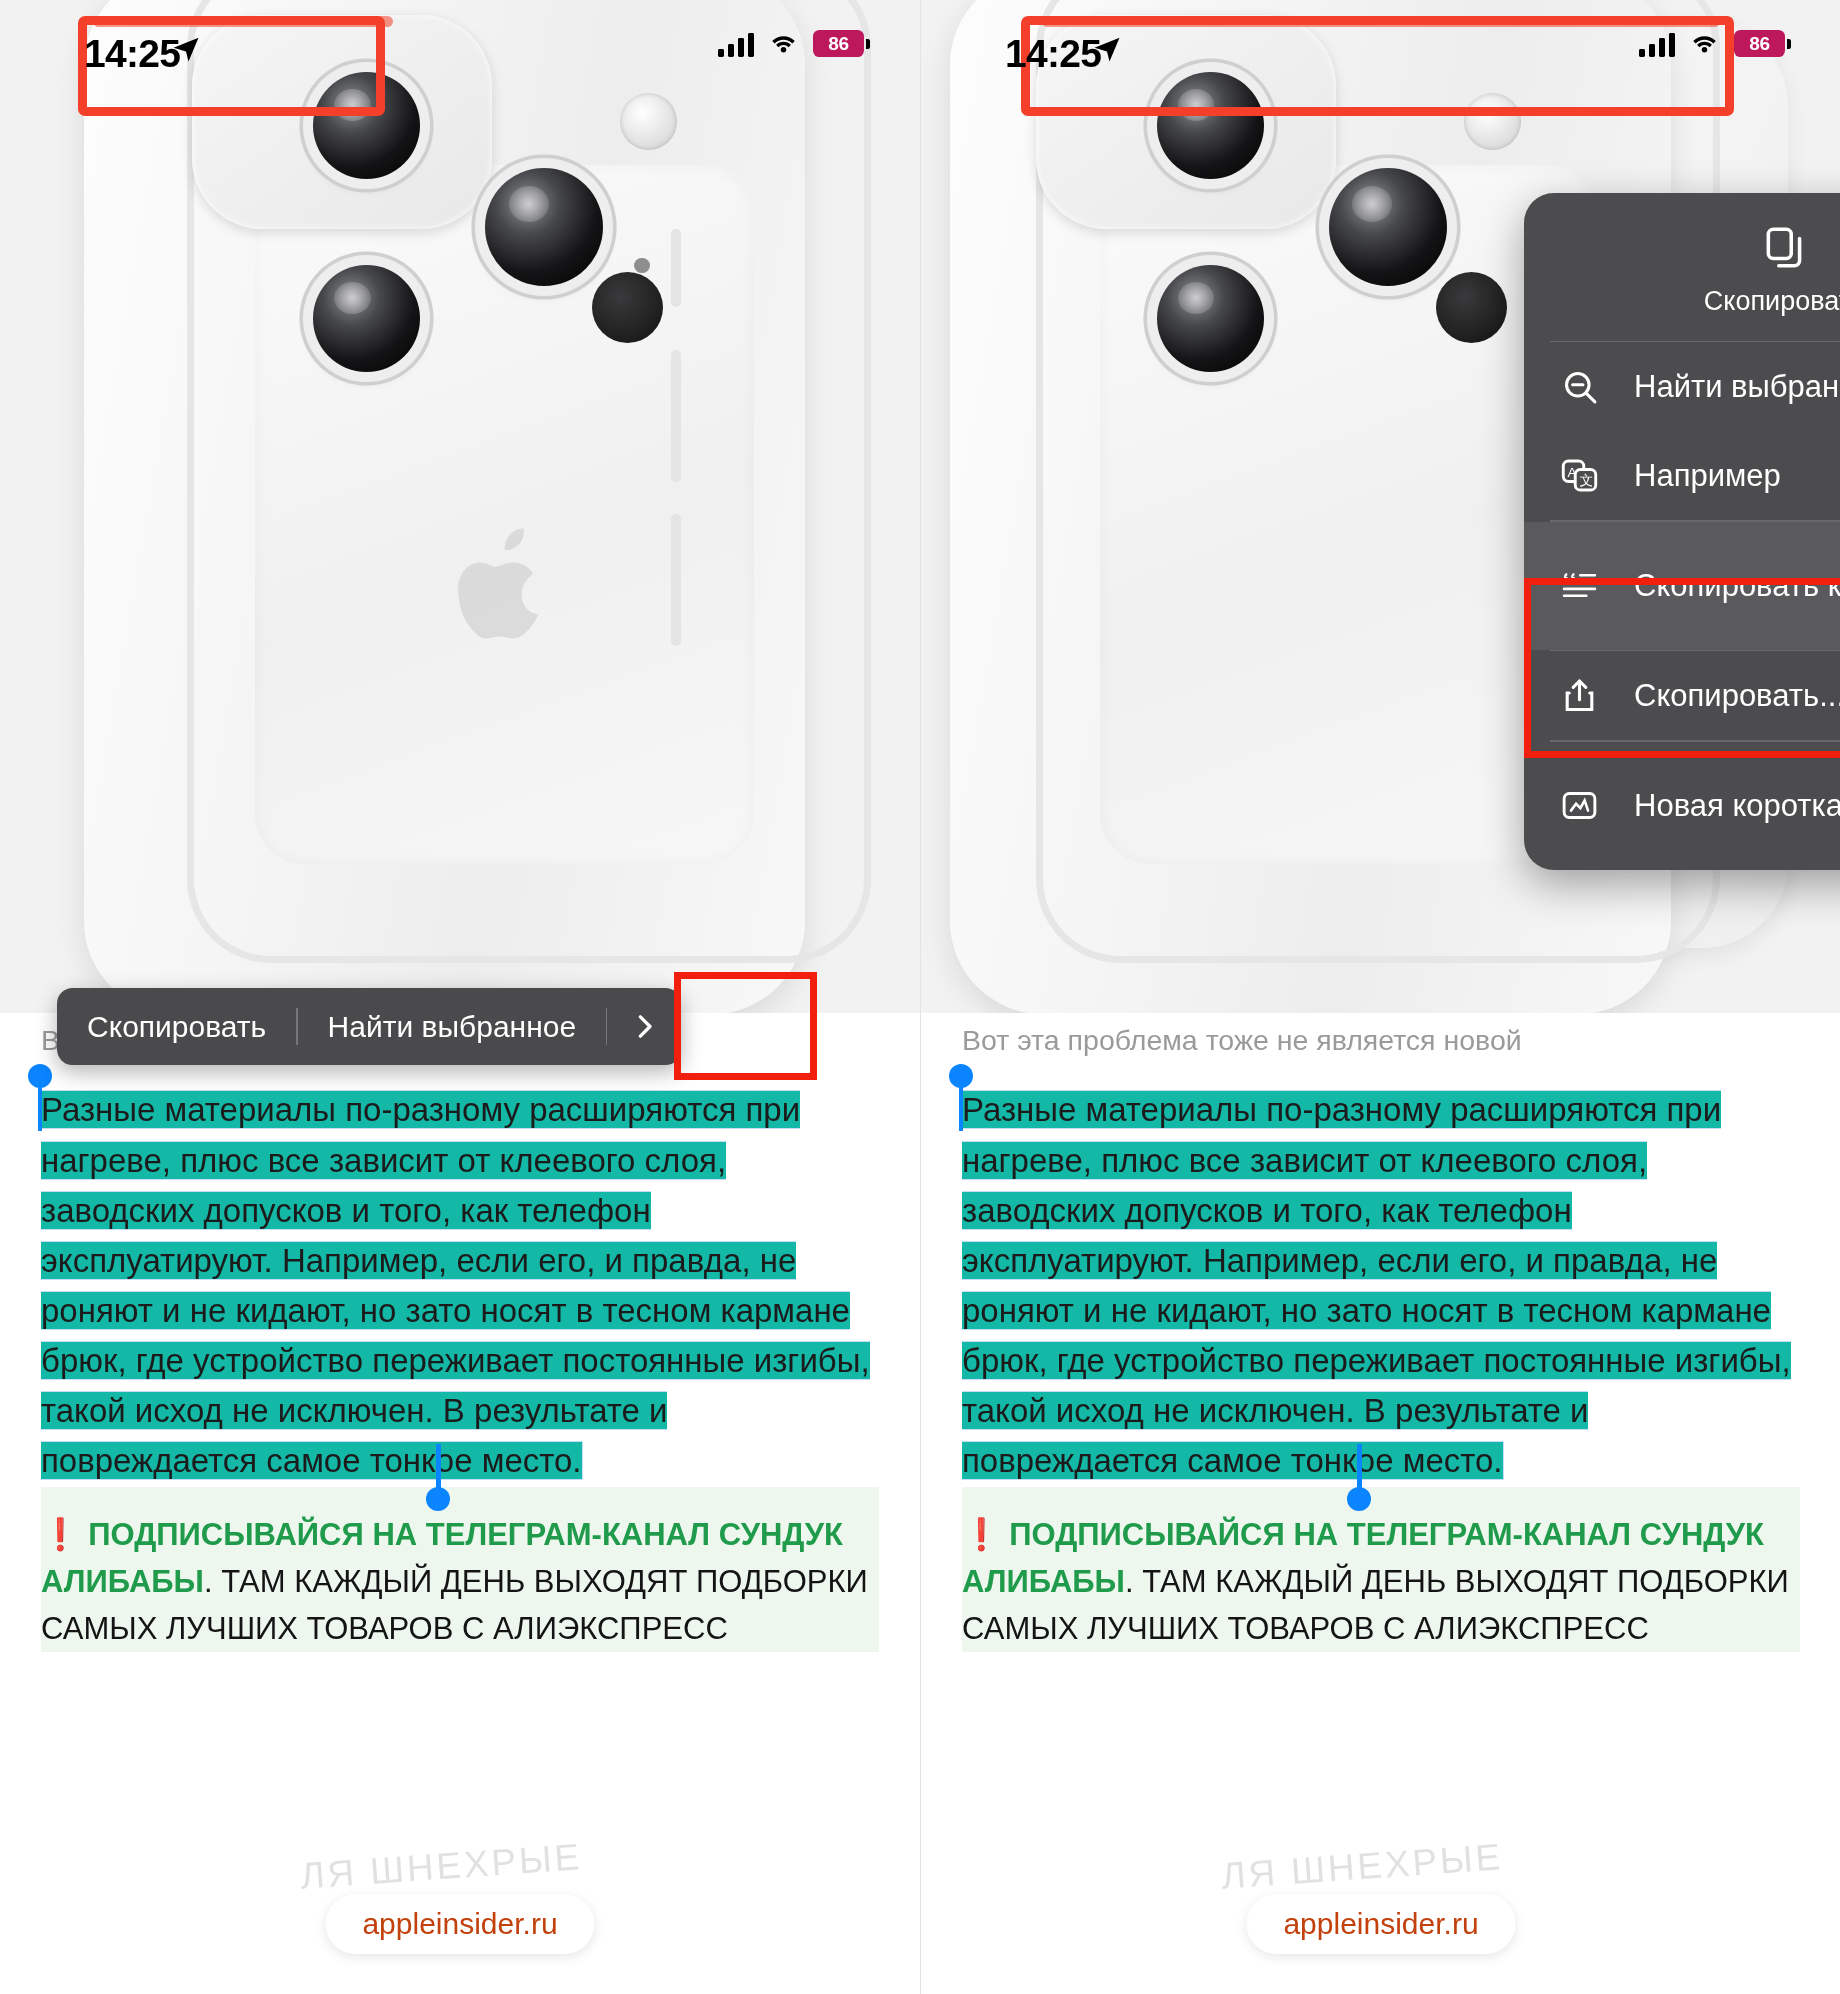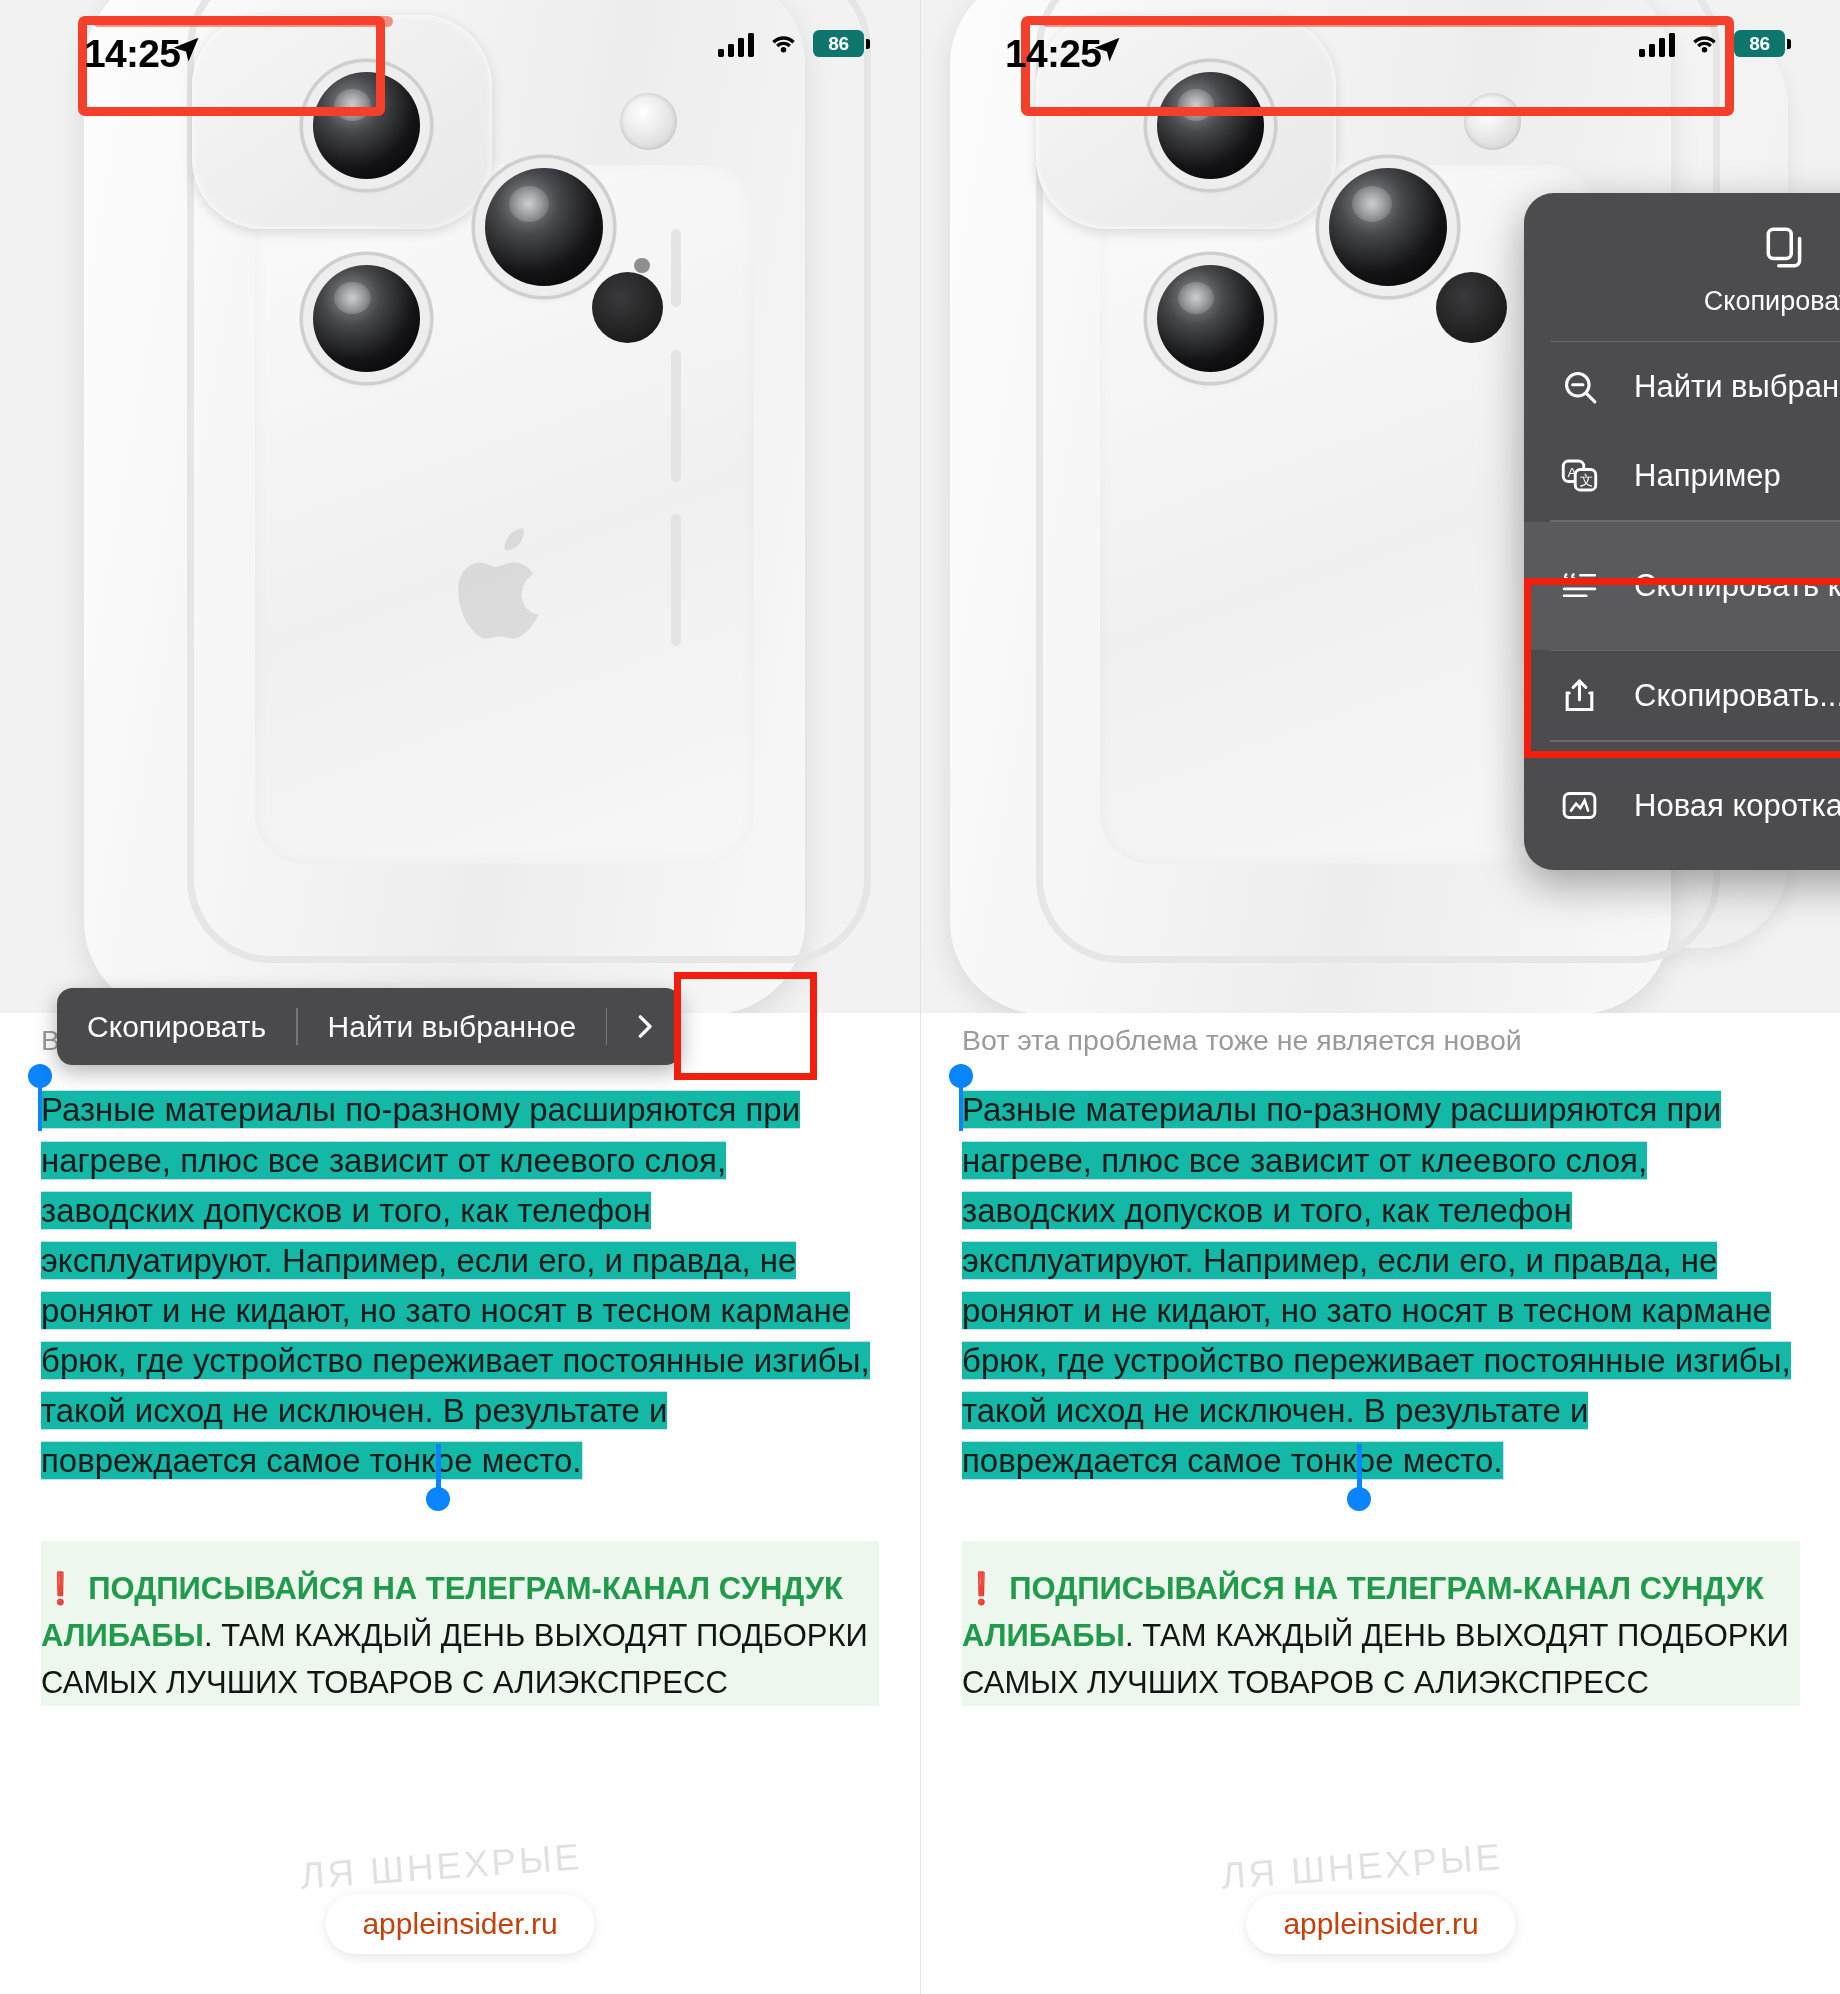--- a/index.html
+++ b/index.html
@@ -69,21 +69,21 @@
     background: #000;
     border-radius: 1.4px;
   }
   .sig i:nth-child(1) { height: 7.8px; }
   .sig i:nth-child(2) { height: 13px; }
   .sig i:nth-child(3) { height: 18.6px; }
   .sig i:nth-child(4) { height: 24px; }
   .batt {
     position: relative;
     width: 51px; height: 27px;
-    background: #0f766e;
+    background: #be185d;
     border-radius: 6.4px;
     color: #fff;
     font-size: 19px;
     font-weight: bold;
     display: flex;
     align-items: center;
     justify-content: center;
     letter-spacing: -0.4px;
   }
   .batt::after {
@@ -369,21 +369,20 @@
     left: 10px;
     width: 4.3px; height: 47px;
     background: #0a84ff;
   }
   .handle.start { left: -13px; top: -21.4px; }
   .handle.start .stem { top: 20px; }
   .handle.end { top: 100%; }
   .handle.end .stem { bottom: 20px; }
 
   .promo {
-    margin-top: 54px;
     background: #eef7ee;
     padding: 24px 0 0;
     font-size: 31px;
     line-height: 1.52;
     color: #141414;
   }
   .promo .green {
     color: #1f9b4b;
     font-weight: bold;
   }

